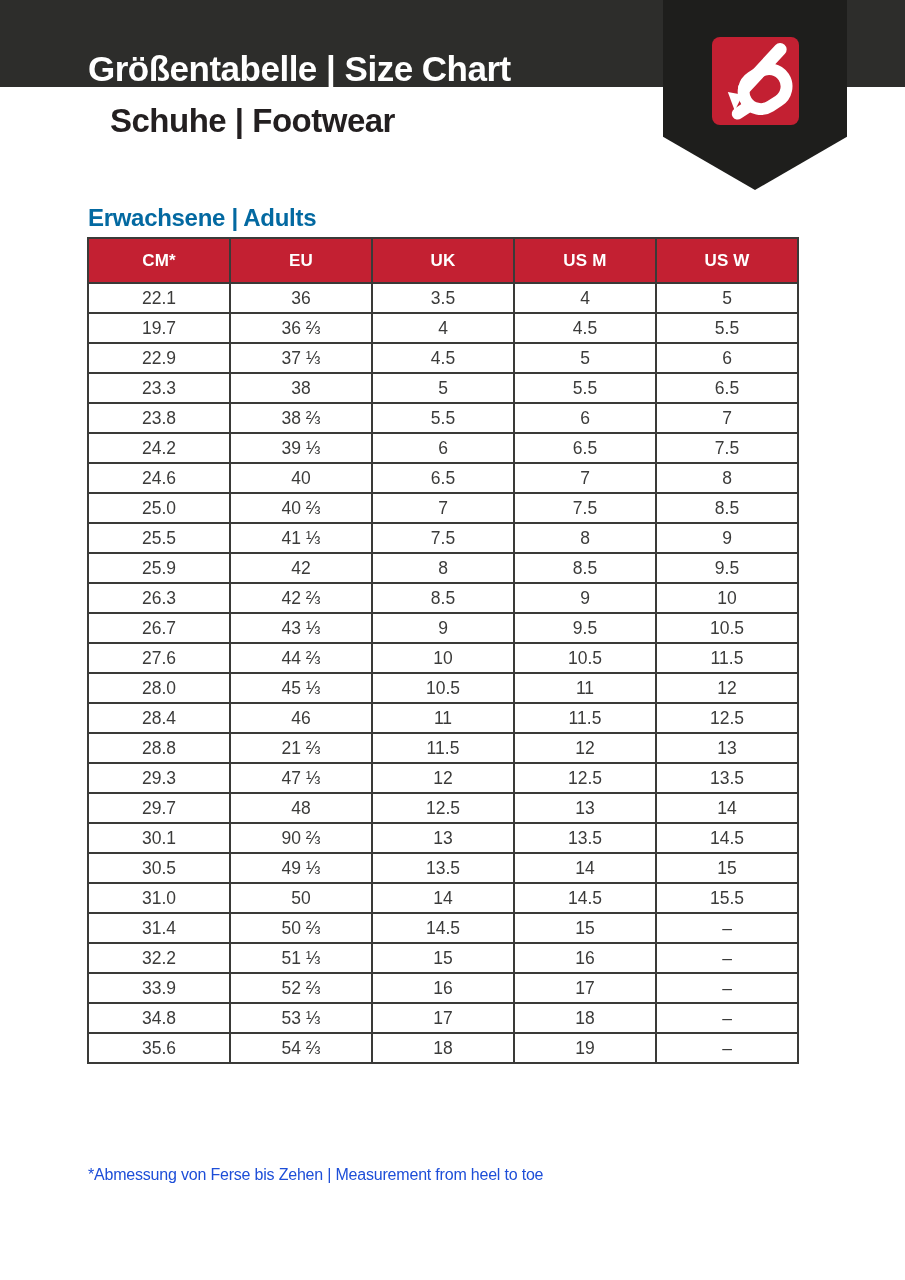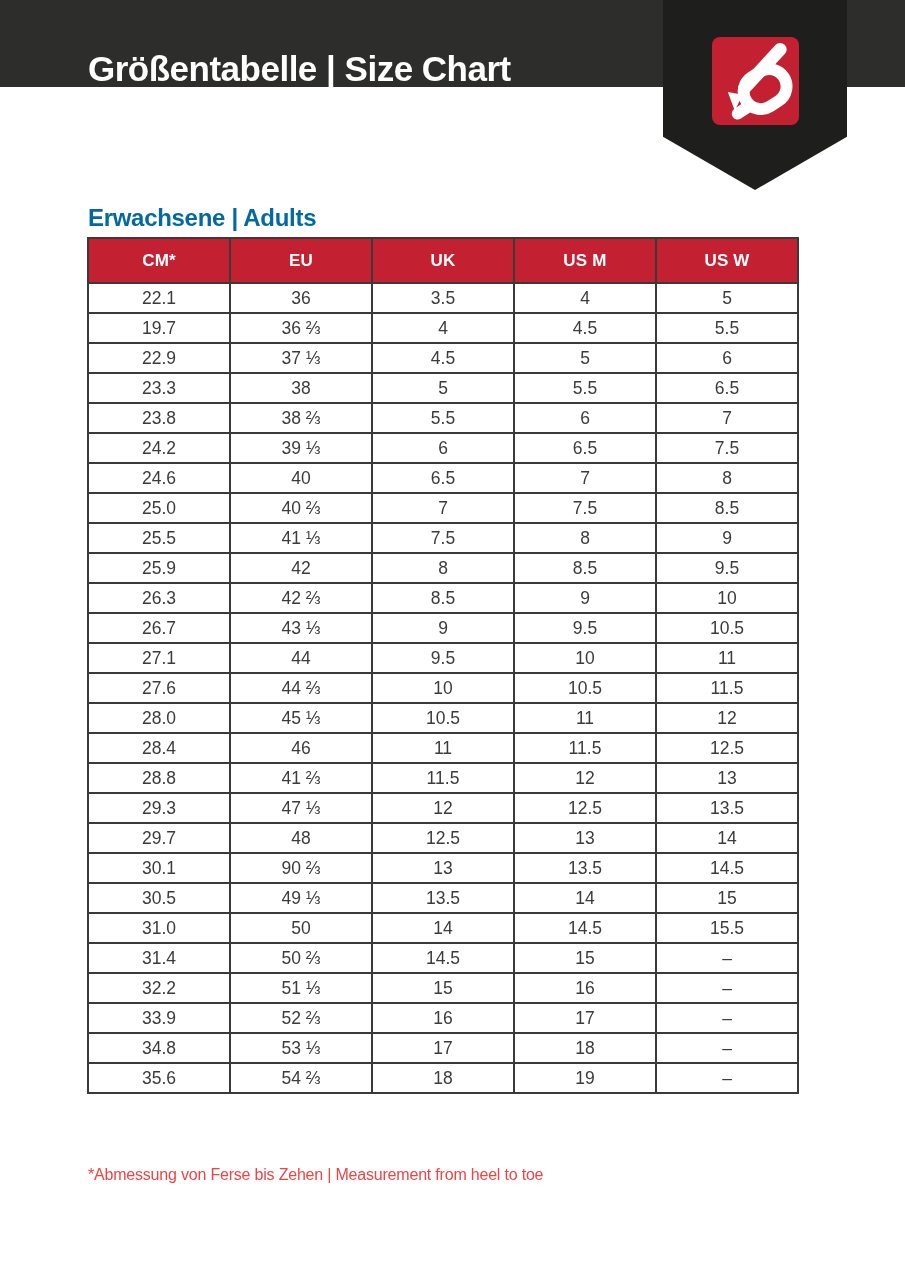--- a/index.html
+++ b/index.html
@@ -53,32 +53,33 @@
   .size-table th {
     height:45px; background:var(--red,#c32032); color:#ffffff;
     font-size:17px; font-weight:bold; letter-spacing:0.2px;
   }
   .size-table td {
     height:30px; background:#ffffff; color:#3b3b3a;
     font-size:17.5px; font-weight:normal;
   }
   .footnote {
     position:absolute; left:88px; top:1166px;
-    font-size:16px; color:#ef4444; letter-spacing:-0.2px; white-space:nowrap;
+    font-size:16px; color:#1d4ed8; letter-spacing:-0.2px; white-space:nowrap;
   }
 </style>
 </head>
 <body>
 
 <div class="page">
 
   <div class="band"></div>
 
   <div class="main-title">Größentabelle | Size Chart</div>
 
+  <div class="subtitle">Schuhe | Footwear</div>
 
   <div class="pennant"></div>
 
   <div class="logo">
     <svg width="87" height="88" viewBox="0 0 88 88" aria-hidden="true">
 
       <line x1="33" y1="51" x2="69" y2="12" stroke="#ffffff" stroke-width="13" stroke-linecap="round"></line>
 
       <path d="M16,55 L31,58 L23,74 Z" fill="#ffffff"></path>
 
@@ -181,27 +182,20 @@
           <td>10</td>
         </tr>
         <tr>
           <td>26.7</td>
           <td>43 ⅓</td>
           <td>9</td>
           <td>9.5</td>
           <td>10.5</td>
         </tr>
         <tr>
-          <td>27.1</td>
-          <td>44</td>
-          <td>9.5</td>
-          <td>10</td>
-          <td>11</td>
-        </tr>
-        <tr>
           <td>27.6</td>
           <td>44 ⅔</td>
           <td>10</td>
           <td>10.5</td>
           <td>11.5</td>
         </tr>
         <tr>
           <td>28.0</td>
           <td>45 ⅓</td>
           <td>10.5</td>
@@ -210,21 +204,21 @@
         </tr>
         <tr>
           <td>28.4</td>
           <td>46</td>
           <td>11</td>
           <td>11.5</td>
           <td>12.5</td>
         </tr>
         <tr>
           <td>28.8</td>
-          <td>41 ⅔</td>
+          <td>21 ⅔</td>
           <td>11.5</td>
           <td>12</td>
           <td>13</td>
         </tr>
         <tr>
           <td>29.3</td>
           <td>47 ⅓</td>
           <td>12</td>
           <td>12.5</td>
           <td>13.5</td>

